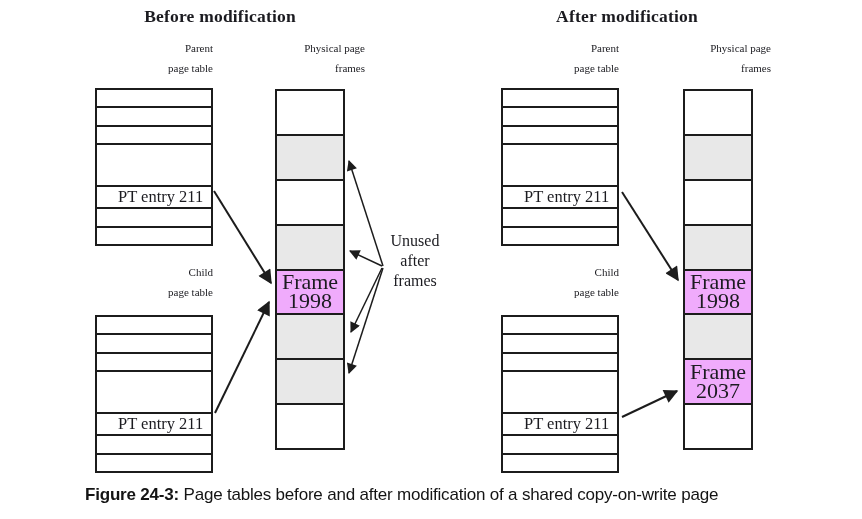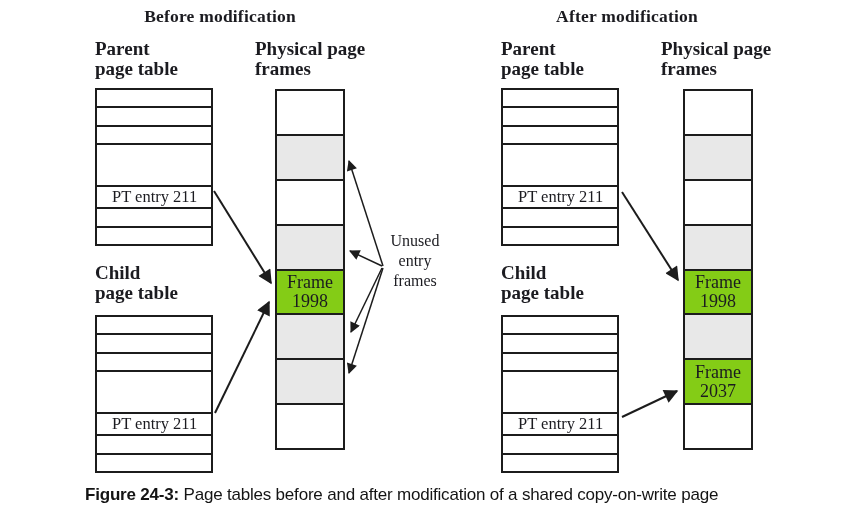--- a/index.html
+++ b/index.html
@@ -24,25 +24,24 @@
     font-size: 17.5px;
     font-weight: bold;
     text-align: center;
     letter-spacing: 0.2px;
   }
   #before-title { left: 95px;  width: 250px; }
   #after-title  { left: 502px; width: 250px; }
 
   .col-label {
     position: absolute;
-    font-size: 19px;
+    font-size: 11px;
     line-height: 19.5px;
-    text-align: left;
+    text-align: right;
     white-space: nowrap;
-    font-weight: bold;
   }
   .col-label span { display: block; }
 
   #before-parent-label   { top: 39px;  left: 95px;  width: 118px; }
   #before-physical-label { top: 39px;  left: 255px; width: 110px; }
   #before-child-label    { top: 263px; left: 95px;  width: 118px; }
   #after-parent-label    { top: 39px;  left: 501px; width: 118px; }
   #after-physical-label  { top: 39px;  left: 661px; width: 110px; }
   #after-child-label     { top: 263px; left: 501px; width: 118px; }
 
@@ -59,21 +58,21 @@
   #before-parent-table { left: 95px;  top: 88px;  }
   #before-child-table  { left: 95px;  top: 315px; }
   #after-parent-table  { left: 501px; top: 88px;  }
   #after-child-table   { left: 501px; top: 315px; }
 
   .ptable .row { flex: 1; }
   .ptable .row + .row { border-top: 2px solid var(--line); }
   .ptable .row.entry {
     display: flex;
     align-items: center;
-    padding-left: 15px;
+    padding-left: 21px;
     font-size: 16.5px;
     white-space: nowrap;
     margin-top: 24px;
   }
 
   .frames {
     position: absolute;
     top: 89px;
     width: 70px;
     height: 361px;
@@ -86,23 +85,23 @@
   #before-frames { left: 275px; }
   #after-frames  { left: 683px; }
   .frames .cell { flex: 1; }
   .frames .cell + .cell { border-top: 2px solid var(--line); }
   .frames .cell.unused { background: var(--shaded); }
   .frames .cell.labeled {
     display: flex;
     flex-direction: column;
     align-items: center;
     justify-content: center;
-    font-size: 18px;
+    font-size: 22px;
     line-height: 18.5px;
-    background: #84cc16;
+    background: #f0abfc;
   }
 
   .unused-note {
     position: absolute;
     left: 371px;
     top: 231px;
     width: 88px;
     text-align: center;
     font-size: 16px;
     line-height: 20px;
@@ -231,21 +230,21 @@
     <div class="cell unused"></div>
     <div class="cell labeled">
       <span>Frame</span>
       <span>2037</span>
     </div>
     <div class="cell"></div>
   </div>
 
   <div class="unused-note">
     <span>Unused</span>
-    <span>entry</span>
+    <span>after</span>
     <span>frames</span>
   </div>
 
   <svg class="arrows" viewBox="0 0 862 519" xmlns="http://www.w3.org/2000/svg">
     <defs>
       <marker id="ah" viewBox="0 0 10 10" refX="9" refY="5" markerWidth="10" markerHeight="7" orient="auto-start-reverse">
         <path d="M0,0 L10,5 L0,10 z" fill="#1c1c1c"></path>
       </marker>
     </defs>
 

